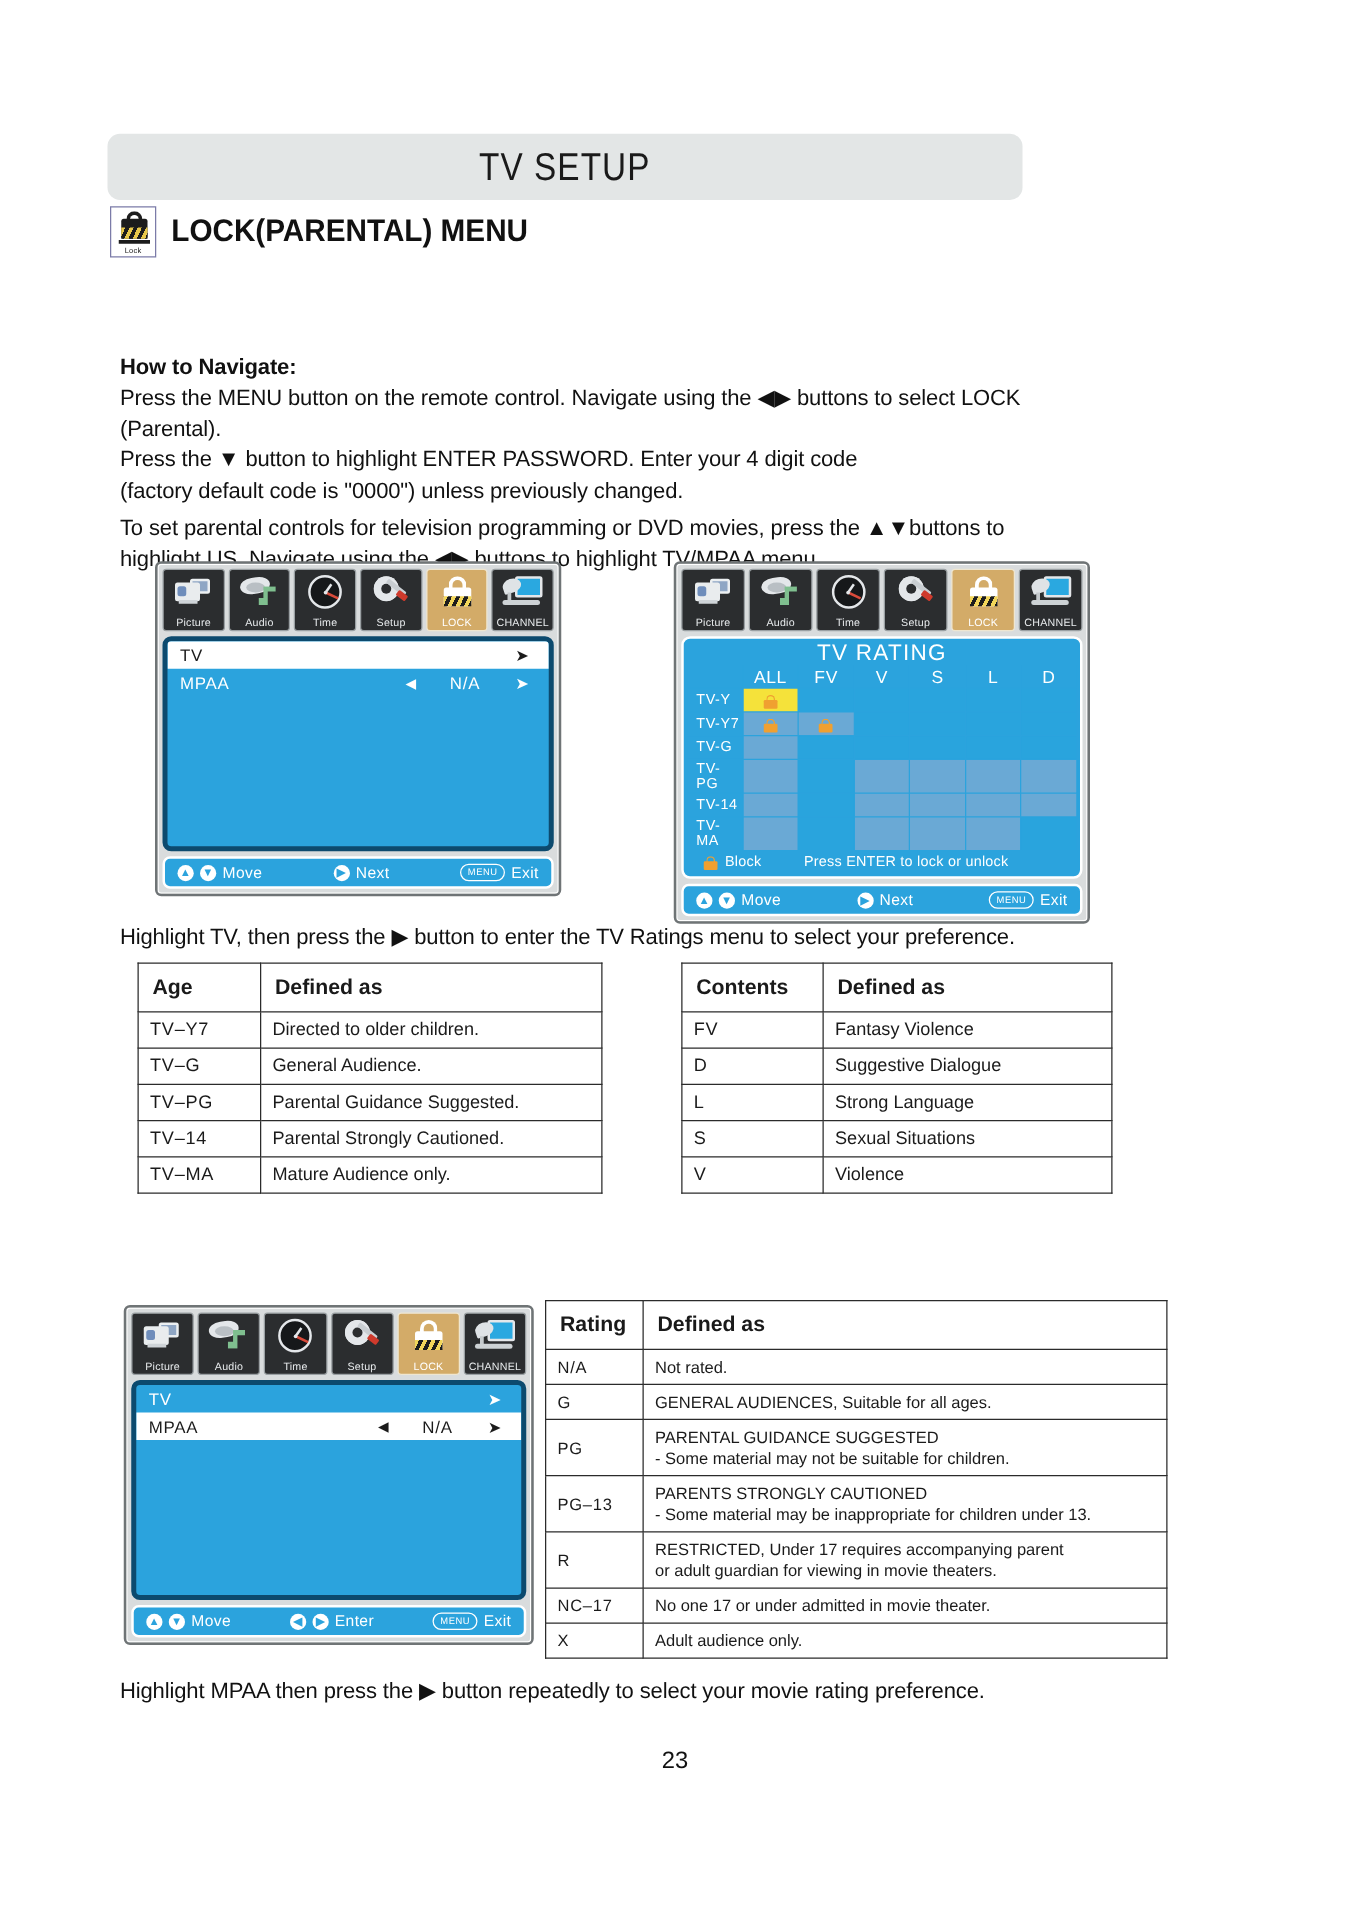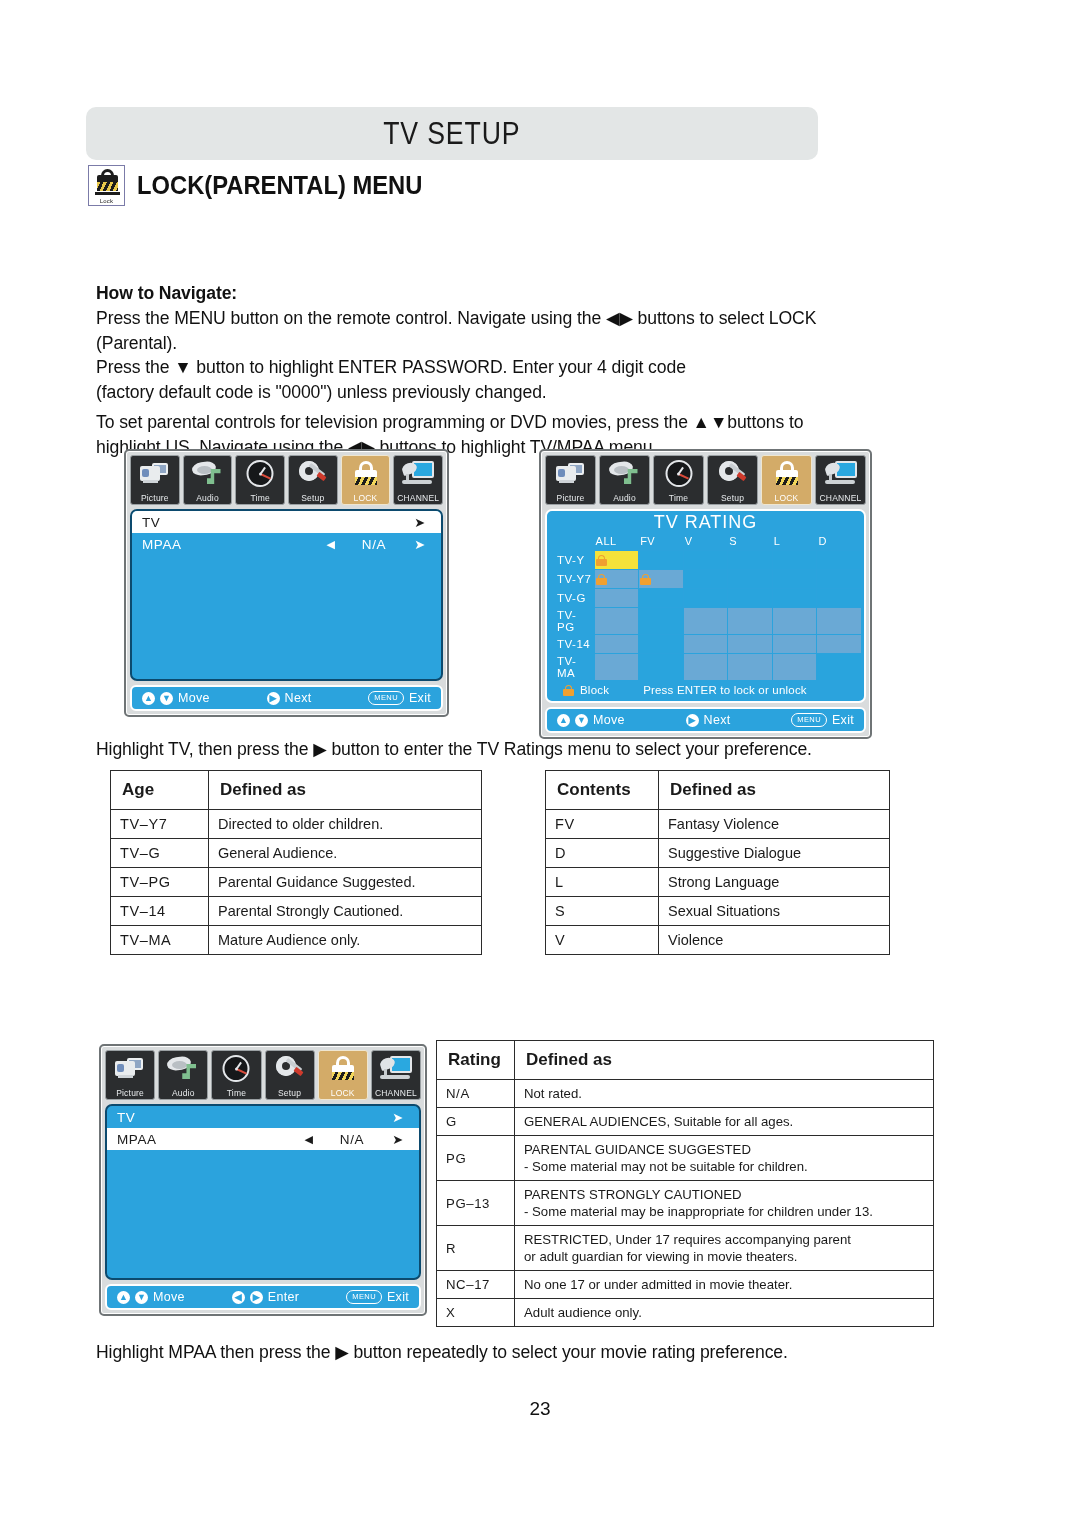--- a/index.html
+++ b/index.html
@@ -130,21 +130,21 @@
     background:repeating-linear-gradient(115deg,#f2d65a 0 3px,#1d1d1d 3px 6px);}
 
   .g-ch{ position:absolute; left:50%; top:2px; transform:translateX(-50%); width:32px; height:24px;}
   .g-ch .tv{ position:absolute; right:0; top:0; width:22px; height:17px; background:#2aa8e0; border:2.5px solid #e4e7ea; border-radius:2px;}
   .g-ch .dish{ position:absolute; left:0; top:2px; width:15px; height:11px; background:#dfe3e6; border-radius:55% 55% 55% 10%; transform:rotate(-18deg);}
   .g-ch .stand{ position:absolute; left:4px; top:13px; width:3px; height:8px; background:#c5cacd;}
   .g-ch .base{ position:absolute; left:0px; top:19px; width:30px; height:4px; background:#cdd2d5; border-radius:2px;}
 
   
   .osd-screen{
-    margin-top:4px; background:#2ba3dd; border:2px solid #0c4a6e; border-radius:7px;
+    margin-top:4px; background:#2ba3dd; border:4px solid #0c4a6e; border-radius:7px;
     overflow:hidden; position:relative;
   }
   .row{
     height:22px; display:flex; align-items:center; padding:0 10px;
     color:#ffffff; font-size:13.5px; letter-spacing:.6px;
   }
   .row.sel{ background:#ffffff; color:#1b1b1b; }
   .row .nm{ flex:0 0 auto; }
   .row .spacer{ flex:1 1 auto; }
   .row .lt{ width:16px; text-align:center; font-size:11px;}
@@ -169,21 +169,21 @@
   }
 
   
   .rt-wrap{
     margin-top:4px; background:#2ba3dd; border:2px solid #ffffff; border-radius:7px;
     padding:2px; overflow:hidden;
   }
   .rt-title{ text-align:center; color:#fff; font-size:18px; height:18px; line-height:18px; letter-spacing:1px;}
   table.rt{ border-collapse:separate; border-spacing:1.6px; width:100%; table-layout:fixed;}
   table.rt td{
-    height:18px; color:#fff; font-size:11px;
+    height:18px; text-align:center; color:#fff; font-size:14px;
     background:#2ba3dd; letter-spacing:.5px;
   }
   table.rt td.hdrlbl{ background:#2ba3dd; }
   table.rt td.rowlbl{ background:#2ba3dd; text-align:left; padding-left:7px; font-size:11.5px;}
   table.rt td.cell{ background:#29a4dd; }
   table.rt td.cell.dim{ background:#6aa9d5; }
   table.rt td.cell.hl{ background:#f5e23a; }
   table.rt td.cell.lockc{ background:#6aa9d5; }
   .minilock{
     display:inline-block; width:11px; height:11px; position:relative; vertical-align:middle;

